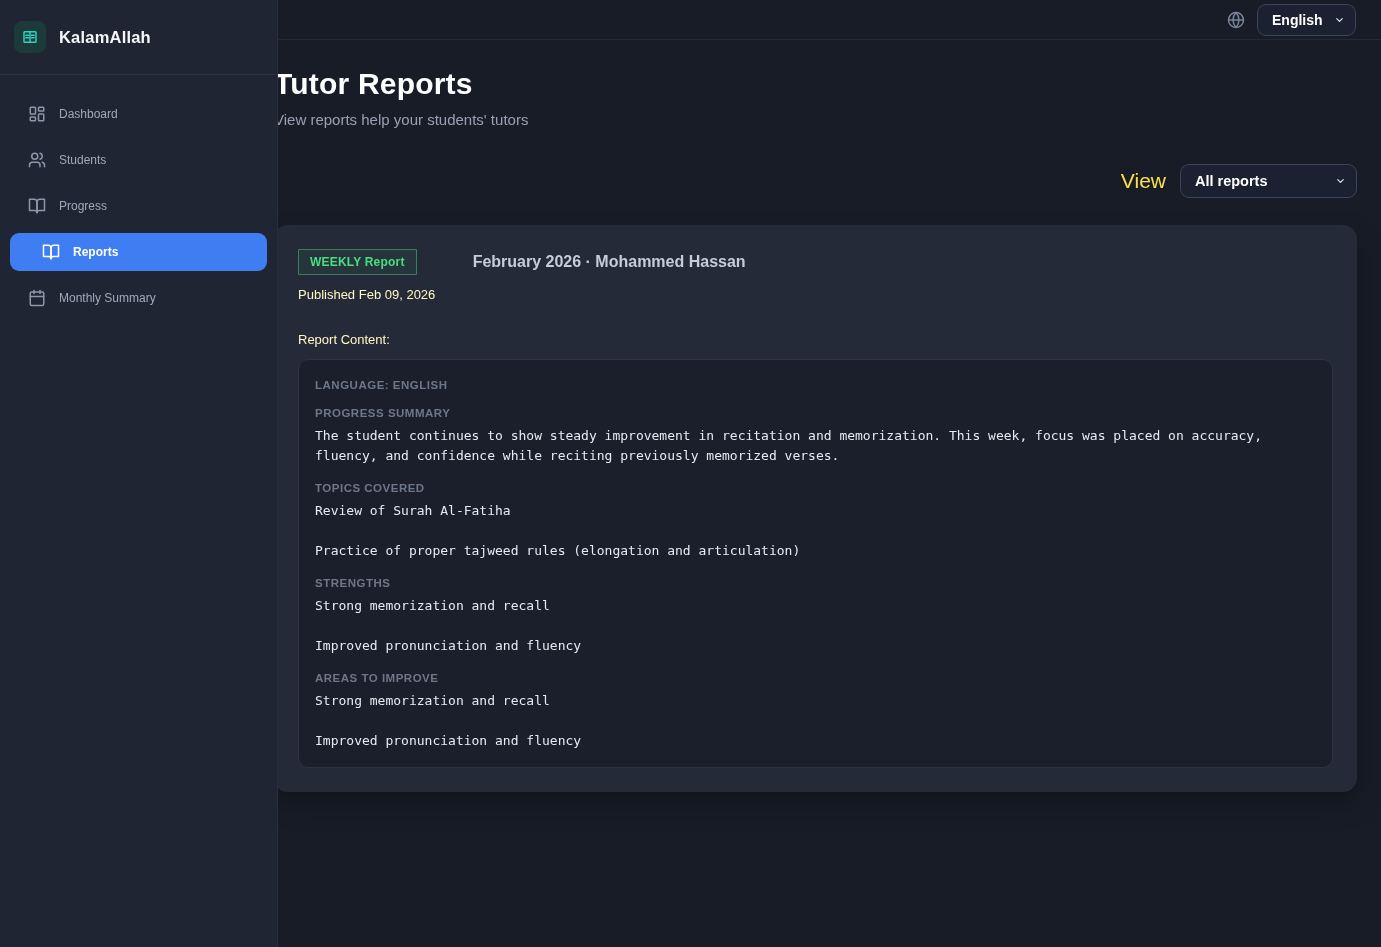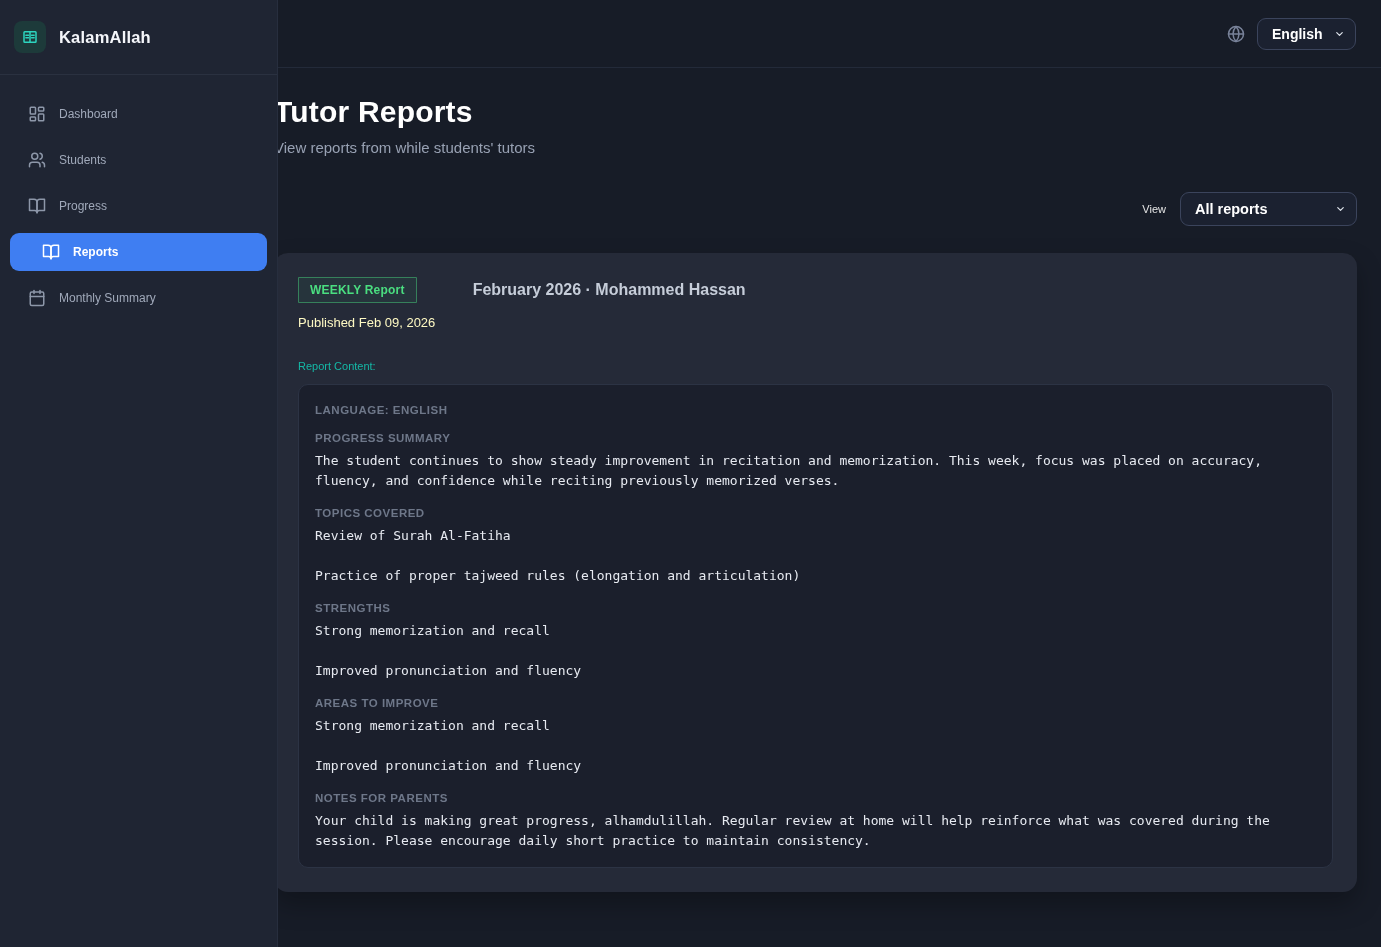--- a/index.html
+++ b/index.html
@@ -41,21 +41,21 @@
     font-size: 12px; font-weight: 500;
     cursor: pointer;
   }
   .nav-item svg { width: 18px; height: 18px; stroke: #8d97a9; flex: 0 0 auto; }
   .nav-item.active { background: #3f7ef2; color: #ffffff; font-weight: 600; padding-left: 32px; }
   .nav-item.active svg { stroke: #ffffff; }
 
   
   .main { margin-left: 250px; height: 100%; }
   .topbar {
-    height: 68px;
+    height: 40px;
     display: flex; align-items: center; justify-content: flex-end; gap: 12px;
     padding: 0 25px;
     border-bottom: 1px solid #232a39;
   }
   .globe { display: flex; align-items: center; }
   .globe svg { width: 18px; height: 18px; stroke: #79839a; }
 
   .select-wrap { position: relative; display: inline-block; }
   .select-wrap select {
     appearance: none; -webkit-appearance: none;
@@ -77,42 +77,42 @@
   }
 
   .content { padding: 24px 24px 0 24px; }
   .page-title { font-size: 30px; font-weight: 800; color: #ffffff; margin: 3px 0 10px; letter-spacing: .2px; }
   .page-subtitle { font-size: 15px; color: #98a1b3; }
 
   .filter-row {
     display: flex; justify-content: flex-end; align-items: center; gap: 14px;
     margin-top: 36px; margin-bottom: 27px;
   }
-  .filter-label { font-size: 11px; color: #e5e5e5; }
+  .filter-label { font-size: 21px; color: #fde047; }
   .filter-row select { font-size: 14.5px; font-weight: 700; padding: 8px 32px 8px 14px; min-width: 177px; }
 
   
   .card {
     background: #252a38;
     border-radius: 14px;
     padding: 24px;
     box-shadow: 0 12px 26px rgba(0,0,0,.28);
   }
   .badge-row { display: flex; align-items: center; gap: 15px; }
   .badge {
     color: #4ade80;
     border: 1px solid rgba(74,222,128,.45);
     background: rgba(74,222,128,.06);
     border-radius: 1px;
     padding: 5px 11px;
     font-size: 12px; font-weight: 700; letter-spacing: .2px;
   }
   .meta { font-size: 16px; color: #c6cdd9; font-weight: 700; margin-left: 41px; }
   .published { font-size: 13px; color: #fef9c3; margin-top: 12px; }
-  .content-label { font-size: 11px; color: #14b8a6; margin-top: 30px; }
+  .content-label { font-size: 13px; color: #fef9c3; margin-top: 30px; }
 
   .report-box {
     margin-top: 12px;
     background: #1b1f2c;
     border: 1px solid #2c3344;
     border-radius: 10px;
     padding: 16px;
   }
   .section-heading {
     font-size: 11.5px; font-weight: 600;
@@ -206,21 +206,21 @@
       <span class="chev">
         <svg width="11" height="11" viewBox="0 0 24 24">
             <path d="M6 9l6 6 6-6" fill="none" stroke="#dfe4ec" stroke-width="2.6" stroke-linecap="round" stroke-linejoin="round"></path>
           </svg>
       </span>
     </span>
   </div>
 
   <div class="content">
     <div class="page-title">Tutor Reports</div>
-    <div class="page-subtitle">View reports from while students' tutors</div>
+    <div class="page-subtitle">View reports help your students' tutors</div>
 
     <div class="filter-row">
       <span class="filter-label">View</span>
       <span class="select-wrap">
         <select>
           <option>All reports</option>
         </select>
         <span class="chev">
           <svg width="11" height="11" viewBox="0 0 24 24">
               <path d="M6 9l6 6 6-6" fill="none" stroke="#dfe4ec" stroke-width="2.6" stroke-linecap="round" stroke-linejoin="round"></path>
@@ -255,20 +255,16 @@
             <div class="section-body">Strong memorization and recall
 
 Improved pronunciation and fluency</div>
           </div>
           <div class="section">
             <div class="section-heading">AREAS TO IMPROVE</div>
             <div class="section-body">Strong memorization and recall
 
 Improved pronunciation and fluency</div>
           </div>
-          <div class="section">
-            <div class="section-heading">NOTES FOR PARENTS</div>
-            <div class="section-body">Your child is making great progress, alhamdulillah. Regular review at home will help reinforce what was covered during the session. Please encourage daily short practice to maintain consistency.</div>
-          </div>
         </div>
     </div>
   </div>
 </div>
 
 </body></html>

